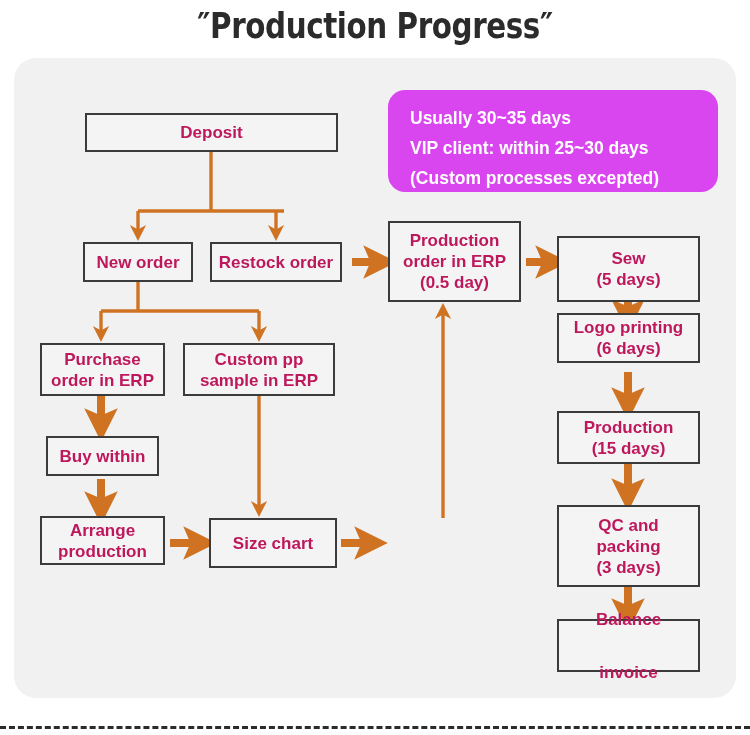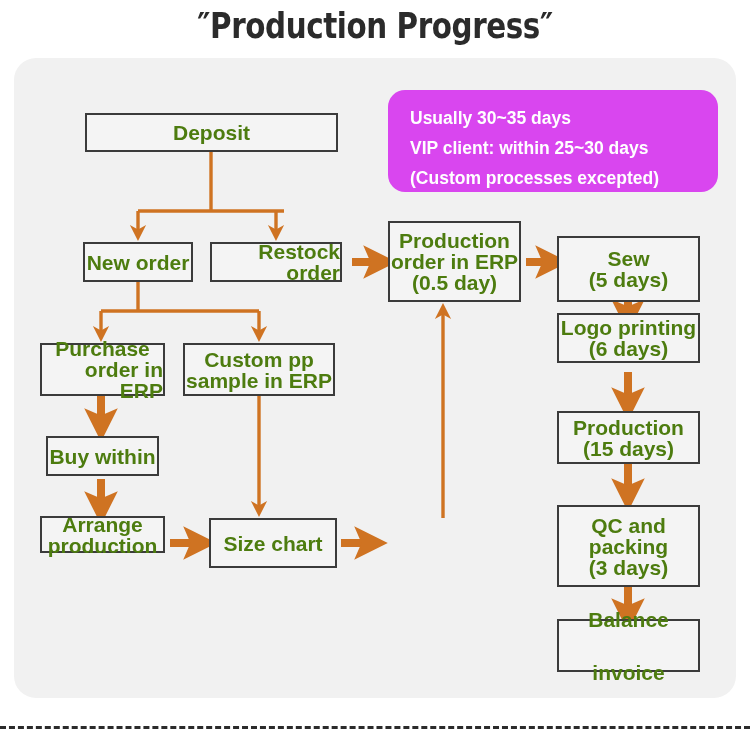--- a/index.html
+++ b/index.html
@@ -46,24 +46,24 @@
     border-radius: 22px;
   }
   .node {
     position: absolute;
     background: #f4f4f4;
     border: 2px solid #3b3b3b;
     box-sizing: border-box;
     display: flex;
     align-items: center;
     justify-content: center;
-    text-align: right;
-    color: #4d7c0f;
+    text-align: left;
+    color: #be185d;
     font-weight: bold;
-    font-size: 21px;
+    font-size: 17px;
     line-height: 21px;
     font-family: "Liberation Sans", sans-serif;
   }
   .node span { display: block; }
   .callout {
     position: absolute;
     background: #d946ef;
     border-radius: 17px;
     box-sizing: border-box;
     color: #ffffff;
@@ -166,21 +166,21 @@
 
   <div class="node" style="left:183px; top:343px; width:152px; height:53px; flex-direction:column;">
     <span>Custom pp</span>
     <span>sample in ERP</span>
   </div>
 
   <div class="node" style="left:46px; top:436px; width:113px; height:40px;">
     <span>Buy within</span>
   </div>
 
-  <div class="node" style="left:40px; top:516px; width:125px; height:37px; flex-direction:column;">
+  <div class="node" style="left:40px; top:516px; width:125px; height:49px; flex-direction:column;">
     <span>Arrange</span>
     <span>production</span>
   </div>
 
   <div class="node" style="left:209px; top:518px; width:128px; height:50px;">
     <span>Size chart</span>
   </div>
 
 
   <div class="node" style="left:388px; top:221px; width:133px; height:81px; flex-direction:column;">

